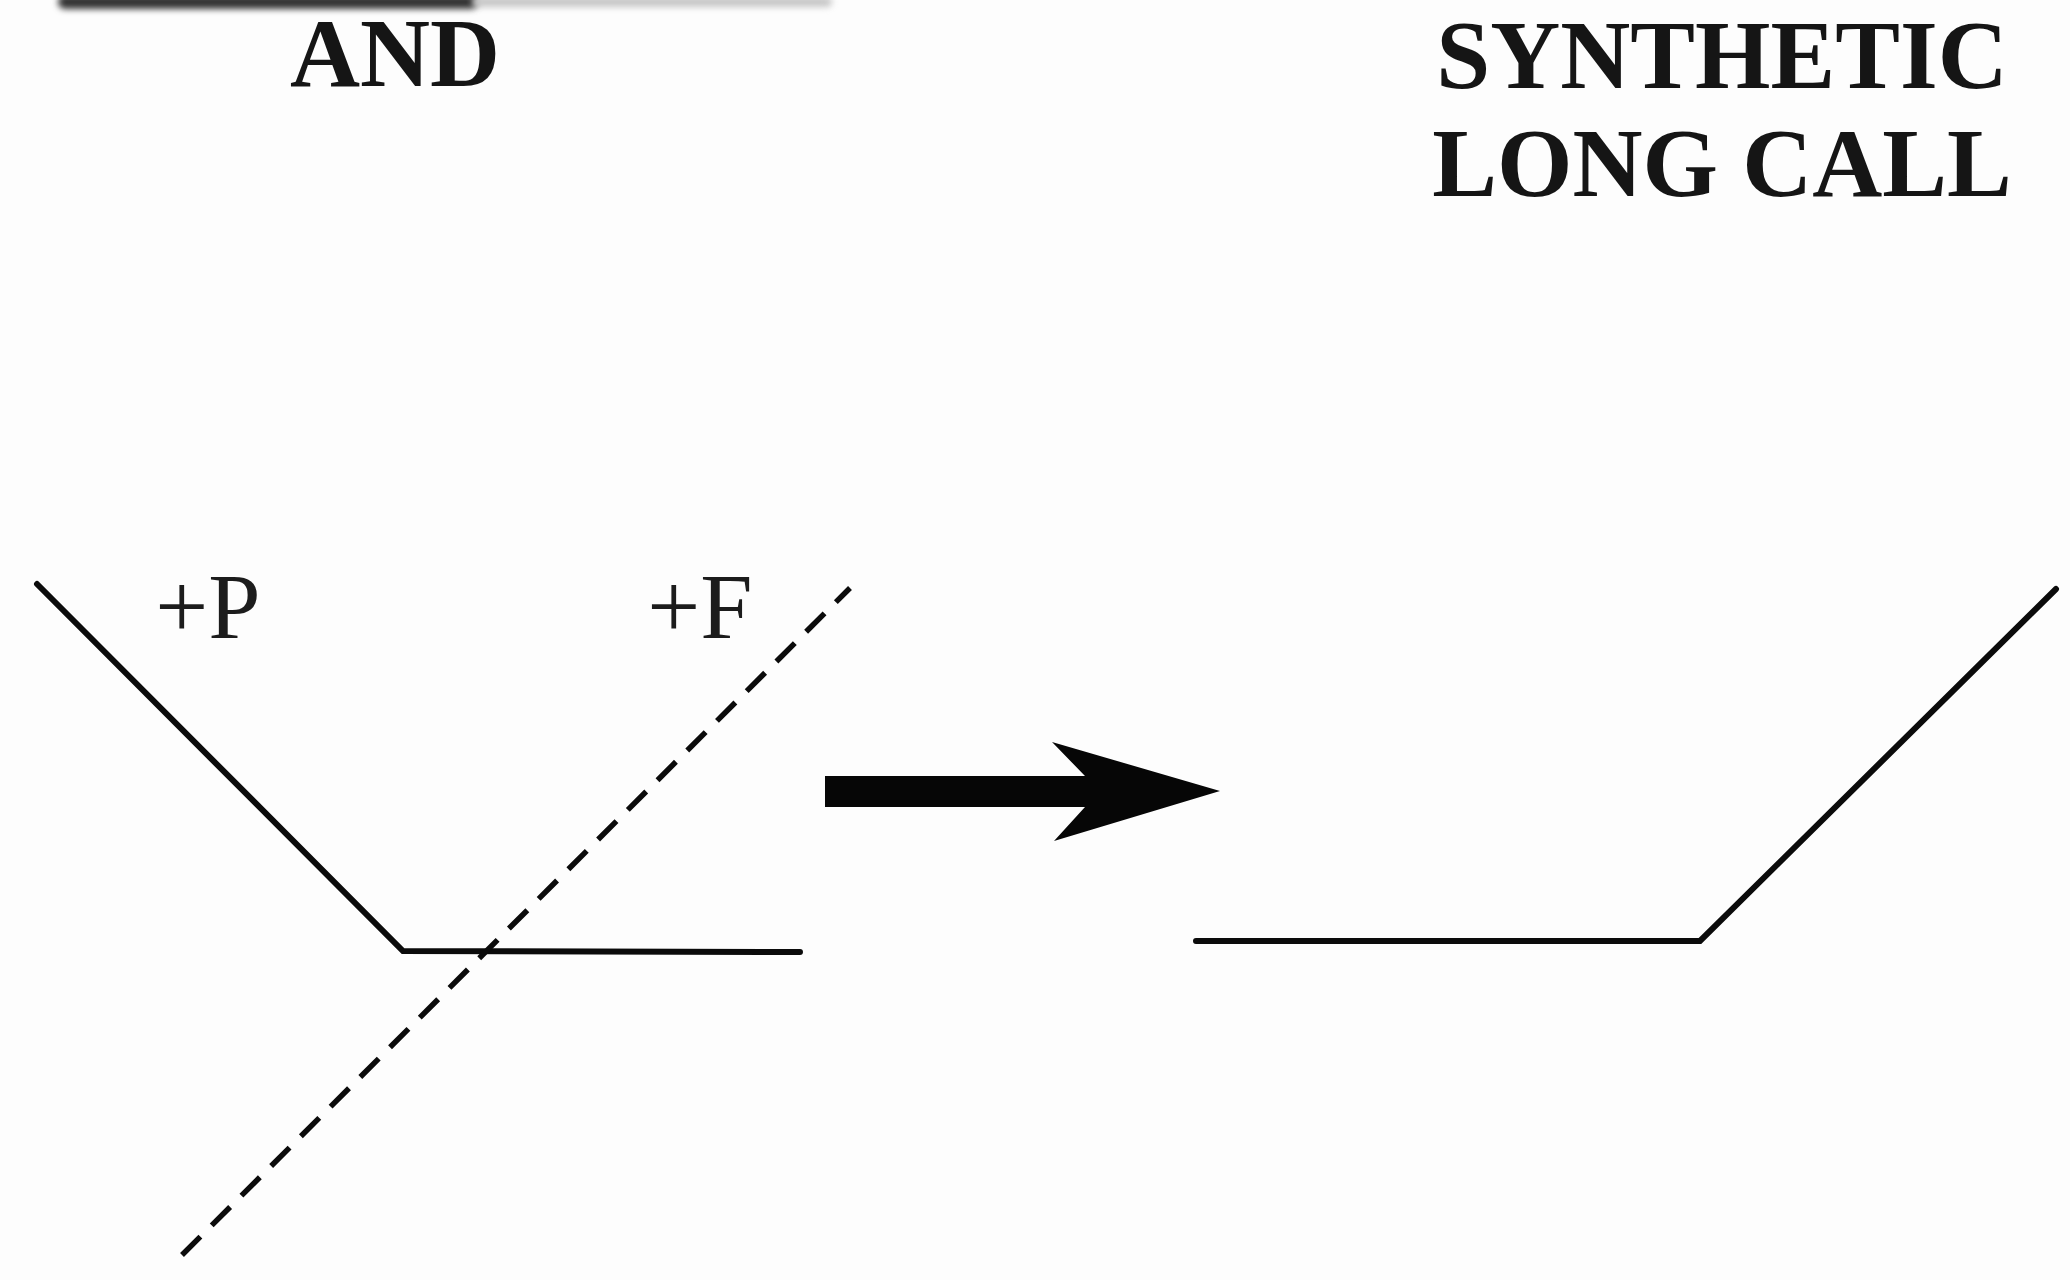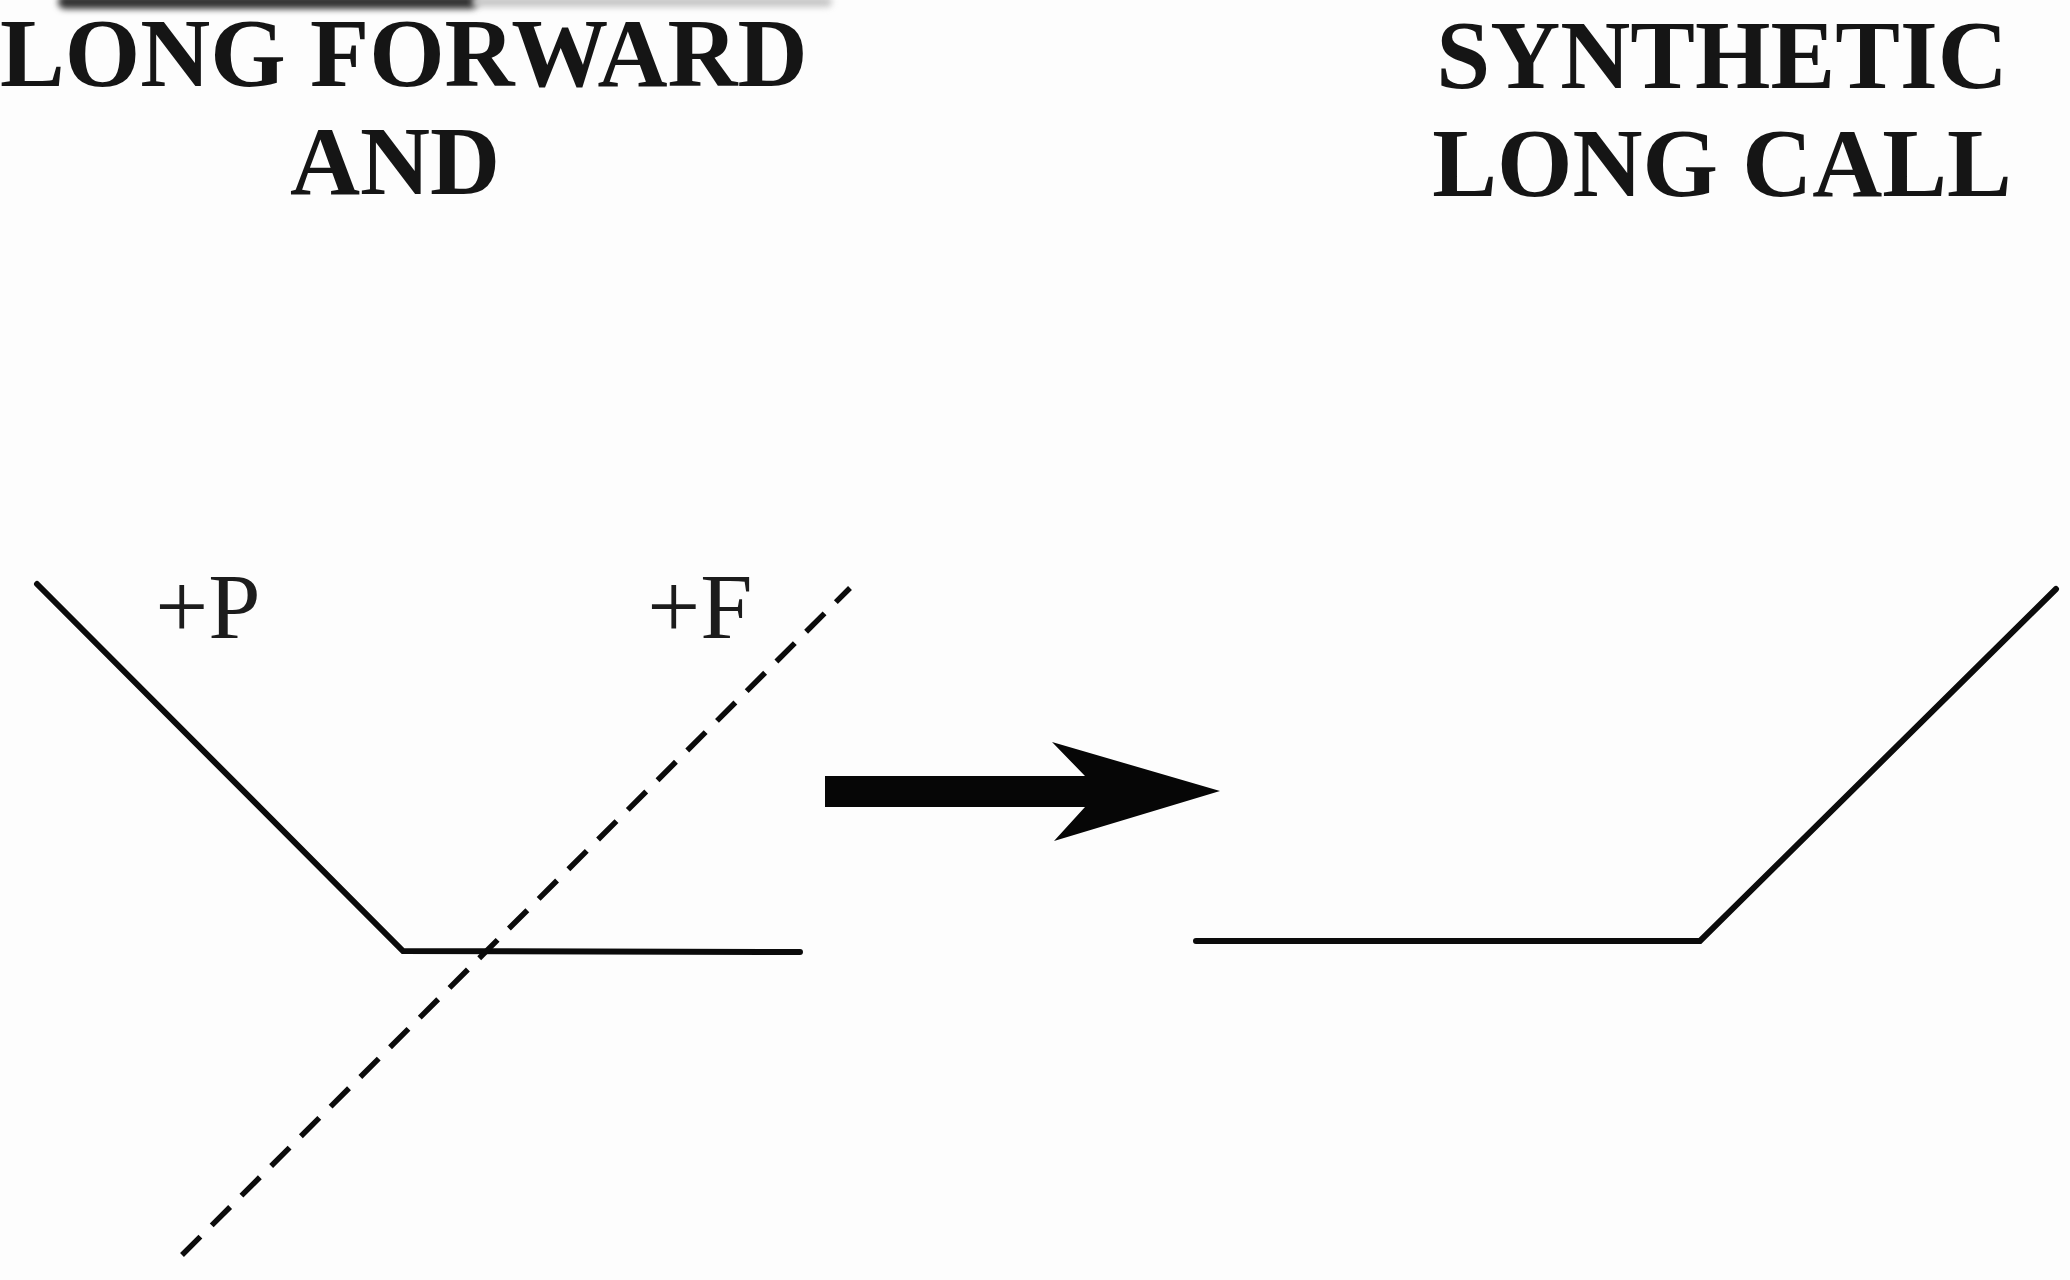--- a/index.html
+++ b/index.html
@@ -31,21 +31,20 @@
 </style>
 </head>
 <body>
 
 <div class="canvas">
 
   <div class="smudge smudge-dark"></div>
   <div class="smudge smudge-light"></div>
 
   <div class="title title-left">
-    <div>LONG FORWARD</div>
     <div>AND</div>
   </div>
 
   <div class="title title-right">
     <div>SYNTHETIC</div>
     <div>LONG CALL</div>
   </div>
 
   <div class="payoff-label label-p">+P</div>
   <div class="payoff-label label-f">+F</div>

